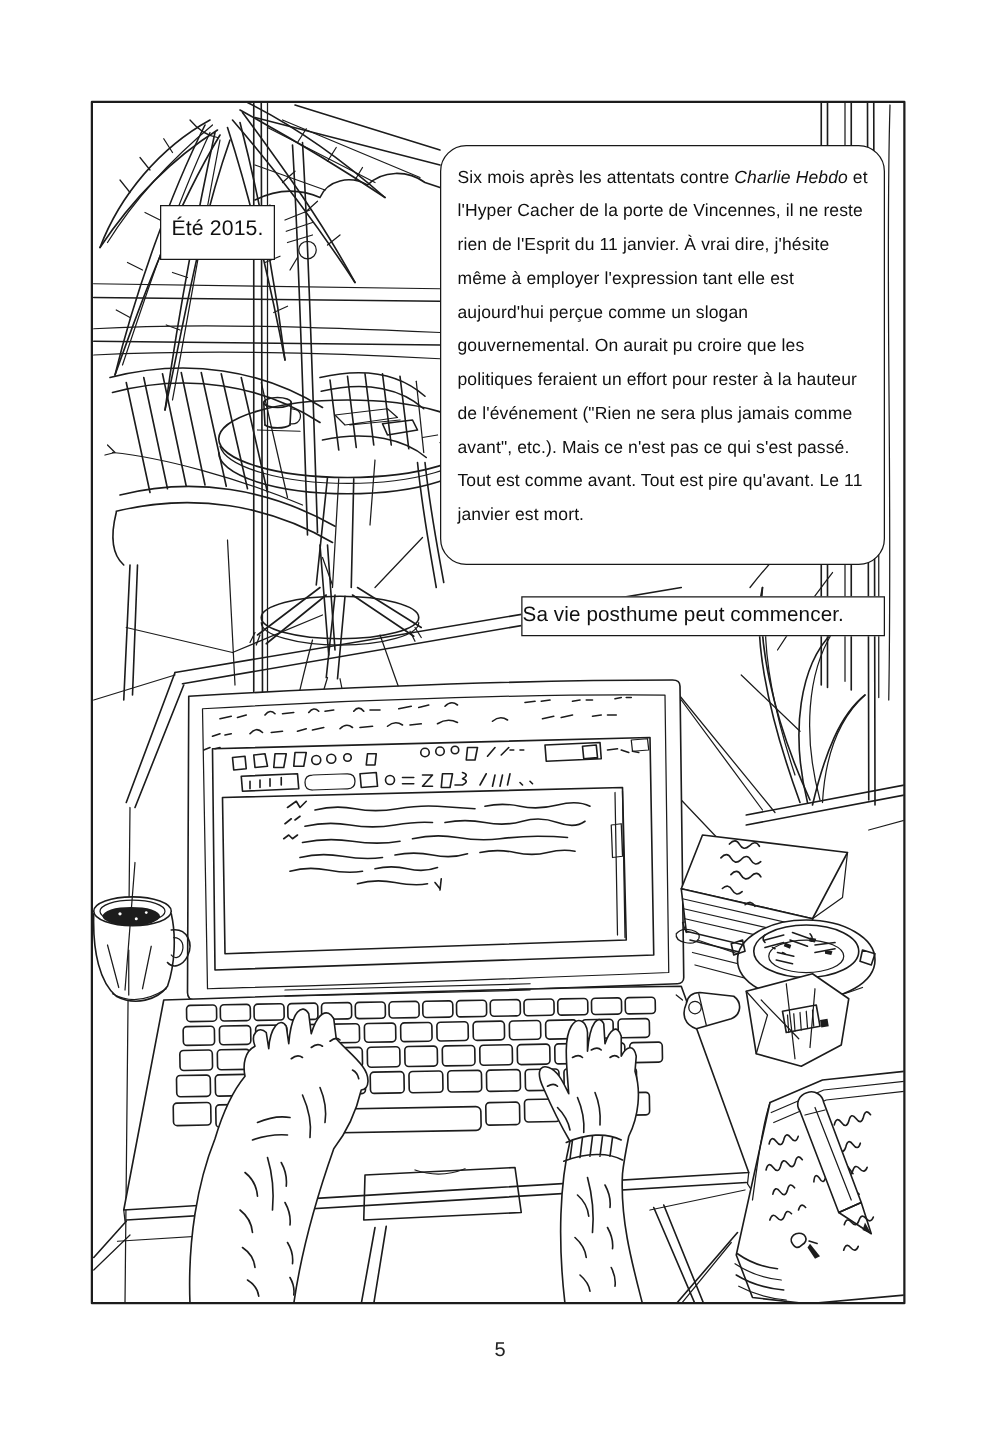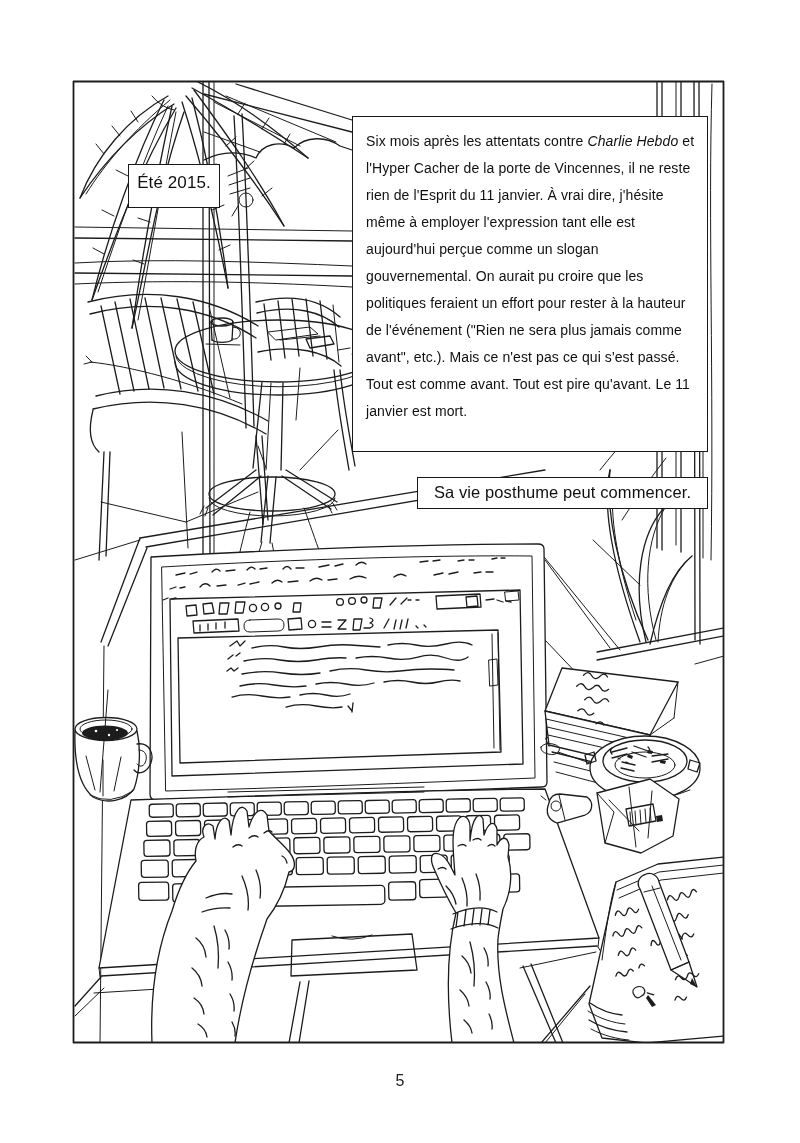--- a/index.html
+++ b/index.html
@@ -12,24 +12,24 @@
   .fb{fill:#1c1c1c;stroke:none;}
   .fwf{fill:#ffffff;stroke:none;}
   .tn{stroke-width:1;}
   .s11{stroke-width:1.1;}
   .tk{stroke-width:1.8;}
   .cap{position:absolute;background:#fff;border:1.7px solid #181818;box-sizing:border-box;
        letter-spacing:.1px;}
   .cap-date{left:128px;top:164px;width:92px;height:44px;font-size:17px;line-height:35px;
        text-align:center;}
   .cap-narration{left:352px;top:116px;width:356px;height:336px;padding:11px 10px 8px 13px;
-       font-size:14px;line-height:27px;text-align:left;}
+       font-size:14px;line-height:27px;text-align:left;border-radius:21px;}
   .cap-narration em{font-style:italic;}
   .cap-posthumous{left:417px;top:477px;width:291px;height:32px;font-size:16.5px;
-       line-height:28px;text-align:center;}
+       line-height:28px;}
   .page-number{position:absolute;left:0;top:1072px;width:800px;text-align:center;
        font-size:16px;color:#222;}
 </style>
 </head>
 <body>
 
 <div class="stage">
 
 <svg width="800" height="1143" viewBox="0 0 800 1143">
   <defs>

